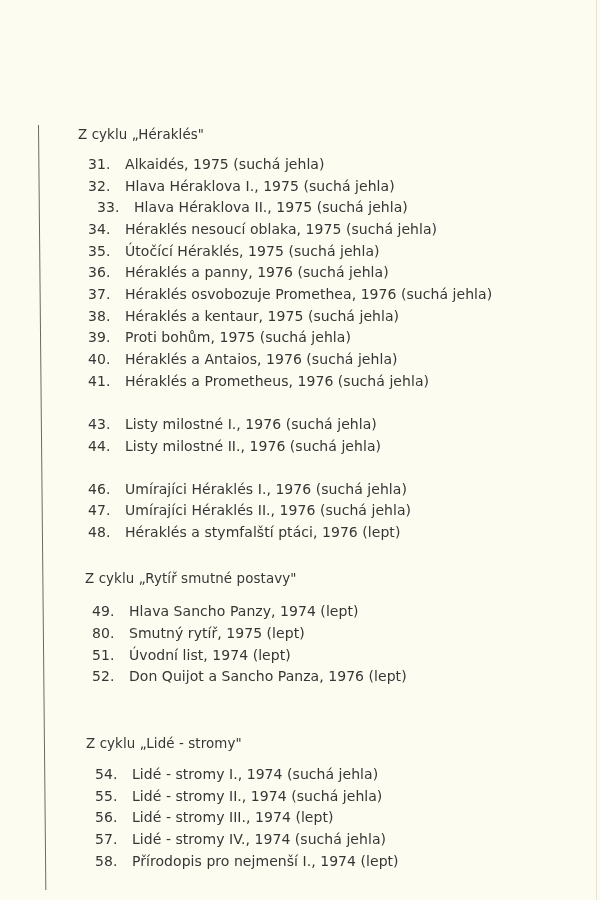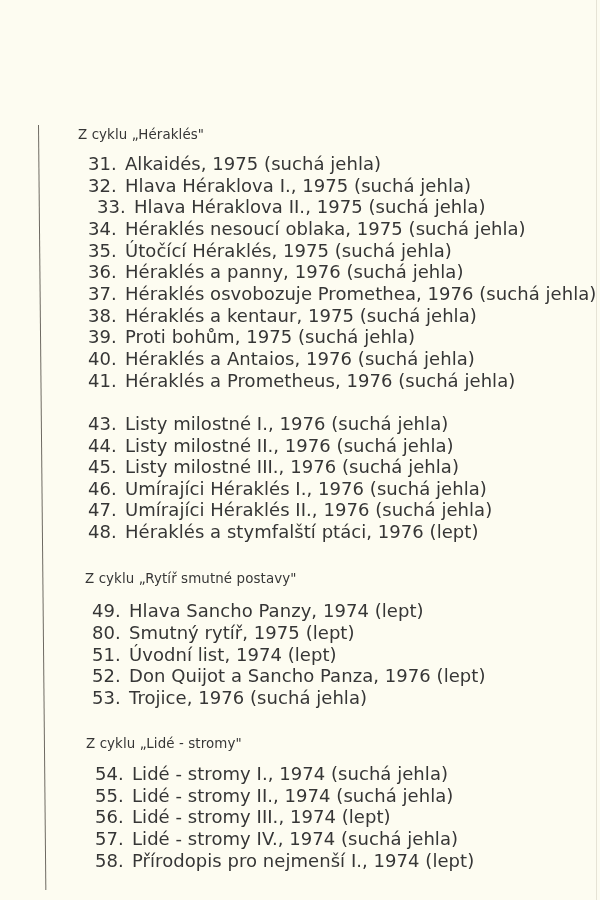--- a/index.html
+++ b/index.html
@@ -40,21 +40,21 @@
     }
     .section-title {
       position: absolute;
       font-size: 13.4px;
       letter-spacing: 0.1px;
       white-space: nowrap;
       line-height: 16px;
     }
     .item {
       position: absolute;
-      font-size: 18px;
+      font-size: 14px;
       white-space: nowrap;
       line-height: 16px;
       letter-spacing: 0.05px;
     }
     .item .num {
       display: inline-block;
       width: 37px;
     }
     .item .txt {
       display: inline-block;
@@ -75,32 +75,30 @@
   <div class="item" style="left:88px; top:221px;"><span class="num">34.</span><span class="txt">Héraklés nesoucí oblaka, 1975 (suchá jehla)</span></div>
   <div class="item" style="left:88px; top:243px;"><span class="num">35.</span><span class="txt">Útočící Héraklés, 1975 (suchá jehla)</span></div>
   <div class="item" style="left:88px; top:264px;"><span class="num">36.</span><span class="txt">Héraklés a panny, 1976 (suchá jehla)</span></div>
   <div class="item" style="left:88px; top:286px;"><span class="num">37.</span><span class="txt">Héraklés osvobozuje Promethea, 1976 (suchá jehla)</span></div>
   <div class="item" style="left:88px; top:308px;"><span class="num">38.</span><span class="txt">Héraklés a kentaur, 1975 (suchá jehla)</span></div>
   <div class="item" style="left:88px; top:329px;"><span class="num">39.</span><span class="txt">Proti bohům, 1975 (suchá jehla)</span></div>
   <div class="item" style="left:88px; top:351px;"><span class="num">40.</span><span class="txt">Héraklés a Antaios, 1976 (suchá jehla)</span></div>
   <div class="item" style="left:88px; top:373px;"><span class="num">41.</span><span class="txt">Héraklés a Prometheus, 1976 (suchá jehla)</span></div>
   <div class="item" style="left:88px; top:416px;"><span class="num">43.</span><span class="txt">Listy milostné I., 1976 (suchá jehla)</span></div>
   <div class="item" style="left:88px; top:438px;"><span class="num">44.</span><span class="txt">Listy milostné II., 1976 (suchá jehla)</span></div>
-  <div class="item" style="left:88px; top:459px;"><span class="num">45.</span><span class="txt">Listy milostné III., 1976 (suchá jehla)</span></div>
   <div class="item" style="left:88px; top:481px;"><span class="num">46.</span><span class="txt">Umírajíci Héraklés I., 1976 (suchá jehla)</span></div>
   <div class="item" style="left:88px; top:502px;"><span class="num">47.</span><span class="txt">Umírajíci Héraklés II., 1976 (suchá jehla)</span></div>
   <div class="item" style="left:88px; top:524px;"><span class="num">48.</span><span class="txt">Héraklés a stymfalští ptáci, 1976 (lept)</span></div>
 
   <div class="section-title" style="left:85px; top:571px;">Z cyklu „Rytíř smutné postavy"</div>
 
   <div class="item" style="left:92px; top:603px;"><span class="num">49.</span><span class="txt">Hlava Sancho Panzy, 1974 (lept)</span></div>
   <div class="item" style="left:92px; top:625px;"><span class="num">80.</span><span class="txt">Smutný rytíř, 1975 (lept)</span></div>
   <div class="item" style="left:92px; top:647px;"><span class="num">51.</span><span class="txt">Úvodní list, 1974 (lept)</span></div>
   <div class="item" style="left:92px; top:668px;"><span class="num">52.</span><span class="txt">Don Quijot a Sancho Panza, 1976 (lept)</span></div>
-  <div class="item" style="left:92px; top:690px;"><span class="num">53.</span><span class="txt">Trojice, 1976 (suchá jehla)</span></div>
 
   <div class="section-title" style="left:86px; top:736px;">Z cyklu „Lidé - stromy"</div>
 
   <div class="item" style="left:95px; top:766px;"><span class="num">54.</span><span class="txt">Lidé - stromy I., 1974 (suchá jehla)</span></div>
   <div class="item" style="left:95px; top:788px;"><span class="num">55.</span><span class="txt">Lidé - stromy II., 1974 (suchá jehla)</span></div>
   <div class="item" style="left:95px; top:809px;"><span class="num">56.</span><span class="txt">Lidé - stromy III., 1974 (lept)</span></div>
   <div class="item" style="left:95px; top:831px;"><span class="num">57.</span><span class="txt">Lidé - stromy IV., 1974 (suchá jehla)</span></div>
   <div class="item" style="left:95px; top:853px;"><span class="num">58.</span><span class="txt">Přírodopis pro nejmenší I., 1974 (lept)</span></div>
 </div>
 

